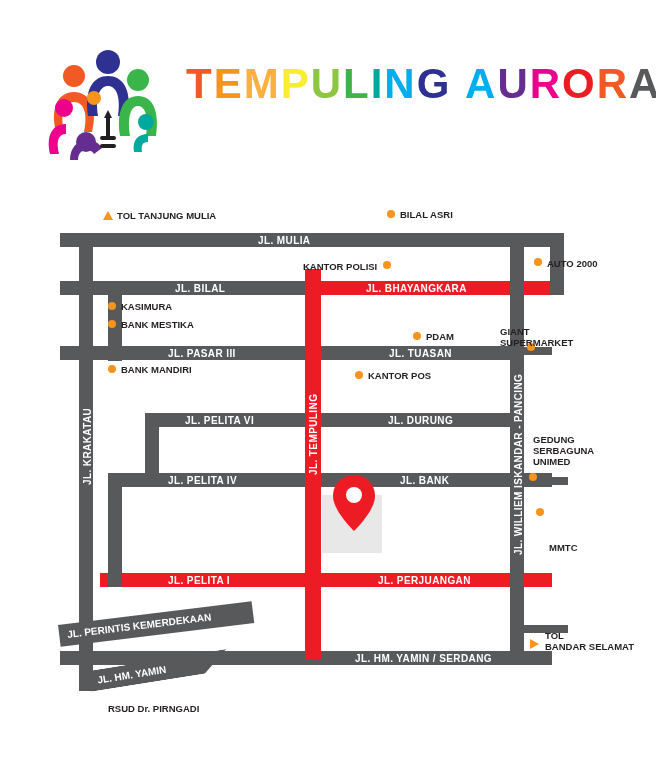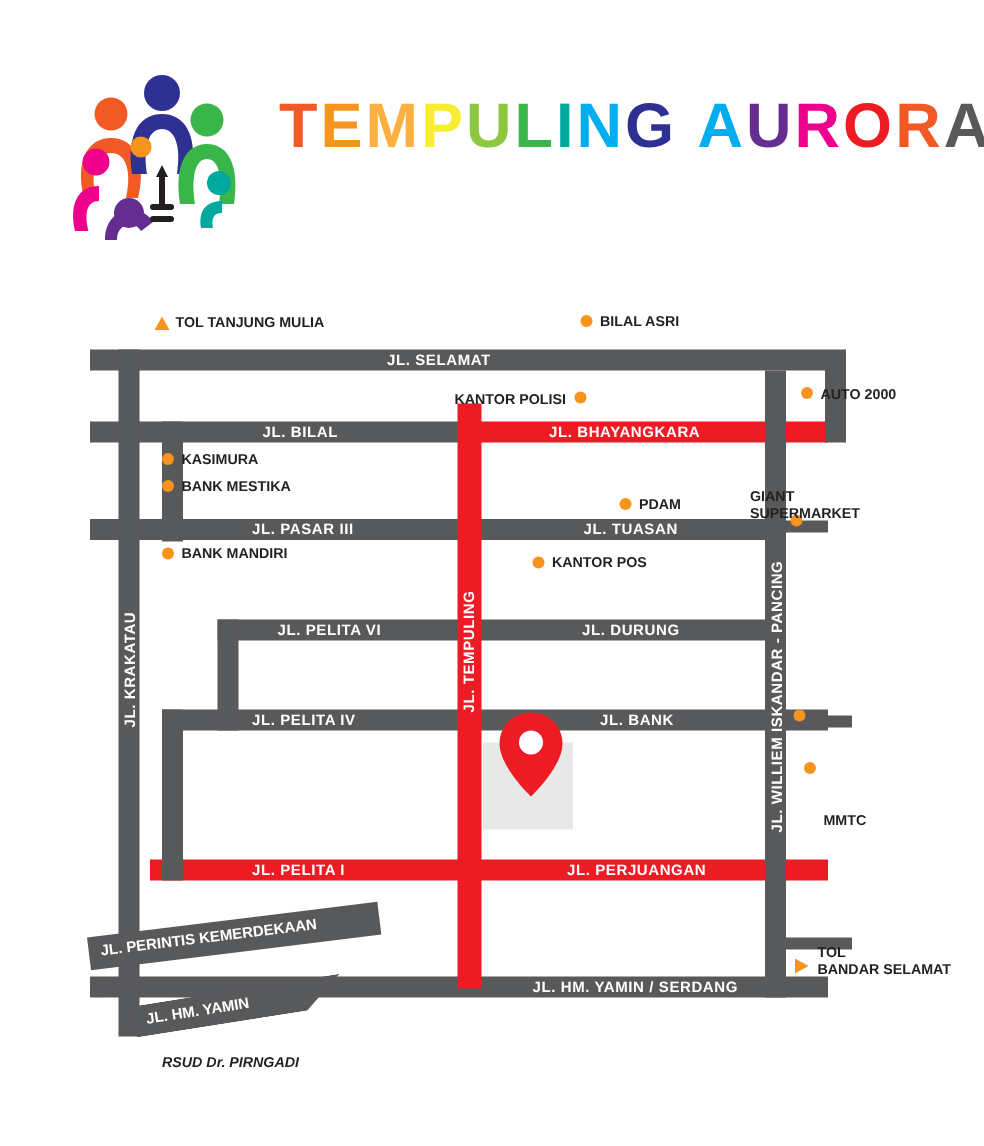--- a/index.html
+++ b/index.html
@@ -101,21 +101,21 @@
   </div>
 
   <div id="brand-title"><span class="l" style="color: rgb(241, 90, 36);">T</span><span class="l" style="color: rgb(247, 148, 29);">E</span><span class="l" style="color: rgb(251, 176, 64);">M</span><span class="l" style="color: rgb(249, 237, 50);">P</span><span class="l" style="color: rgb(141, 198, 63);">U</span><span class="l" style="color: rgb(57, 181, 74);">L</span><span class="l" style="color: rgb(0, 169, 157);">I</span><span class="l" style="color: rgb(0, 174, 239);">N</span><span class="l" style="color: rgb(46, 49, 146);">G</span><span class="l" style="color: rgb(255, 255, 255);">&nbsp;</span><span class="l" style="color: rgb(0, 174, 239);">A</span><span class="l" style="color: rgb(102, 45, 145);">U</span><span class="l" style="color: rgb(236, 0, 140);">R</span><span class="l" style="color: rgb(237, 28, 36);">O</span><span class="l" style="color: rgb(241, 90, 36);">R</span><span class="l" style="color: rgb(88, 89, 91);">A</span></div>
 </div>
 
 <div id="map">
 
   <div class="bldg" style="left:322px;top:310px;width:60px;height:58px;"></div>
 
   <div class="road" style="left:60px;top:48px;width:490px;height:14px;"></div>
-  <div class="lbl" style="left:258px;top:50px;">JL. SELAMAT</div>
+  <div class="lbl" style="left:258px;top:50px;">JL. MULIA</div>
 
   <div class="road" style="left:60px;top:96px;width:260px;height:14px;"></div>
   <div class="lbl" style="left:175px;top:98px;">JL. BILAL</div>
 
   <div class="road-red" style="left:320px;top:96px;width:232px;height:14px;"></div>
   <div class="lbl" style="left:366px;top:98px;">JL. BHAYANGKARA</div>
 
   <div class="road" style="left:60px;top:161px;width:260px;height:14px;"></div>
   <div class="lbl" style="left:168px;top:163px;">JL. PASAR III</div>
 
@@ -193,30 +193,33 @@
   <div class="poi" style="left:500px;top:141px;white-space:pre;">GIANT
 SUPERMARKET</div>
 
   <div class="dot" style="left:108px;top:180px;"></div>
   <div class="poi" style="left:121px;top:179px;">BANK MANDIRI</div>
 
   <div class="dot" style="left:355px;top:186px;"></div>
   <div class="poi" style="left:368px;top:185px;">KANTOR POS</div>
 
   <div class="dot" style="left:529px;top:288px;"></div>
+  <div class="poi" style="left:533px;top:249px;white-space:pre;">GEDUNG
+SERBAGUNA
+UNIMED</div>
 
   <div class="dot" style="left:536px;top:323px;"></div>
   <div class="poi" style="left:549px;top:322px;margin-top:35px;">MMTC</div>
 
   <div class="arrow-right" style="left:530px;top:454px;"></div>
   <div class="poi" style="left:545px;top:445px;white-space:pre;">TOL
 BANDAR SELAMAT</div>
 
   <div class="arrow-left" style="left:60px;top:470px;"></div>
-  <div class="poi" style="left:108px;top:518px;font-style:italic;">RSUD Dr. PIRNGADI</div>
+  <div class="poi" style="left:108px;top:518px;">RSUD Dr. PIRNGADI</div>
 
   <div id="pin">
     <svg width="46" height="60" viewBox="0 0 46 60">
       <path d="M23 2 C11 2 2 11 2 23 C2 38 23 58 23 58 C23 58 44 38 44 23 C44 11 35 2 23 2 Z" fill="#ed1c24"></path>
       <circle cx="23" cy="22" r="8" fill="#ffffff"></circle>
     </svg>
   </div>
 
 </div>
 

